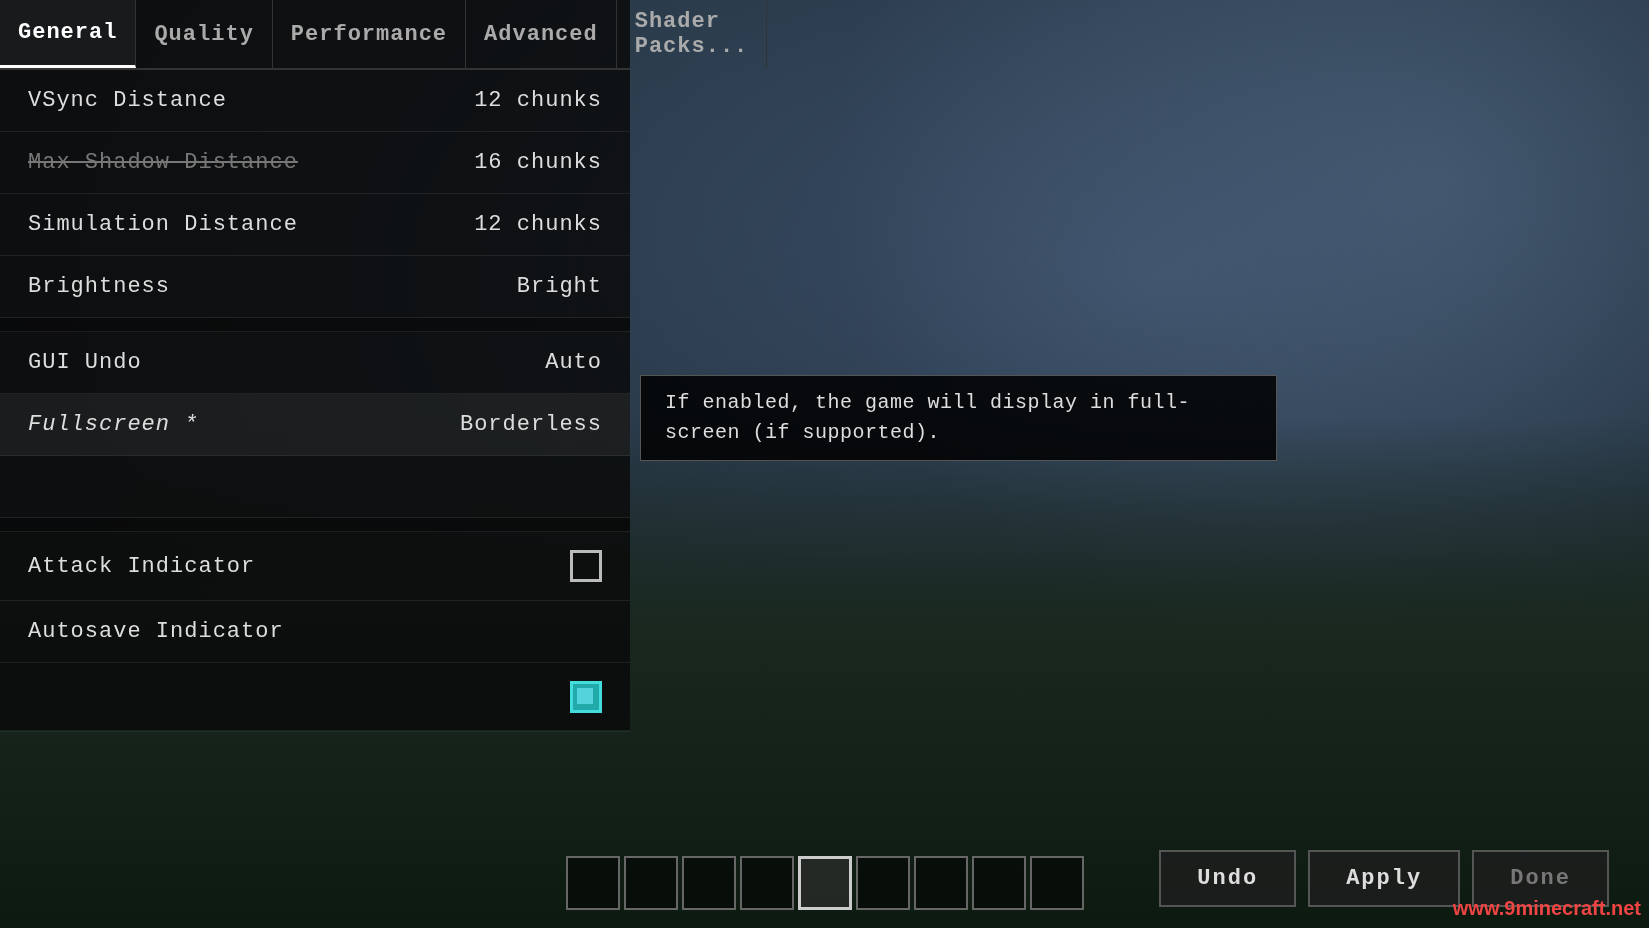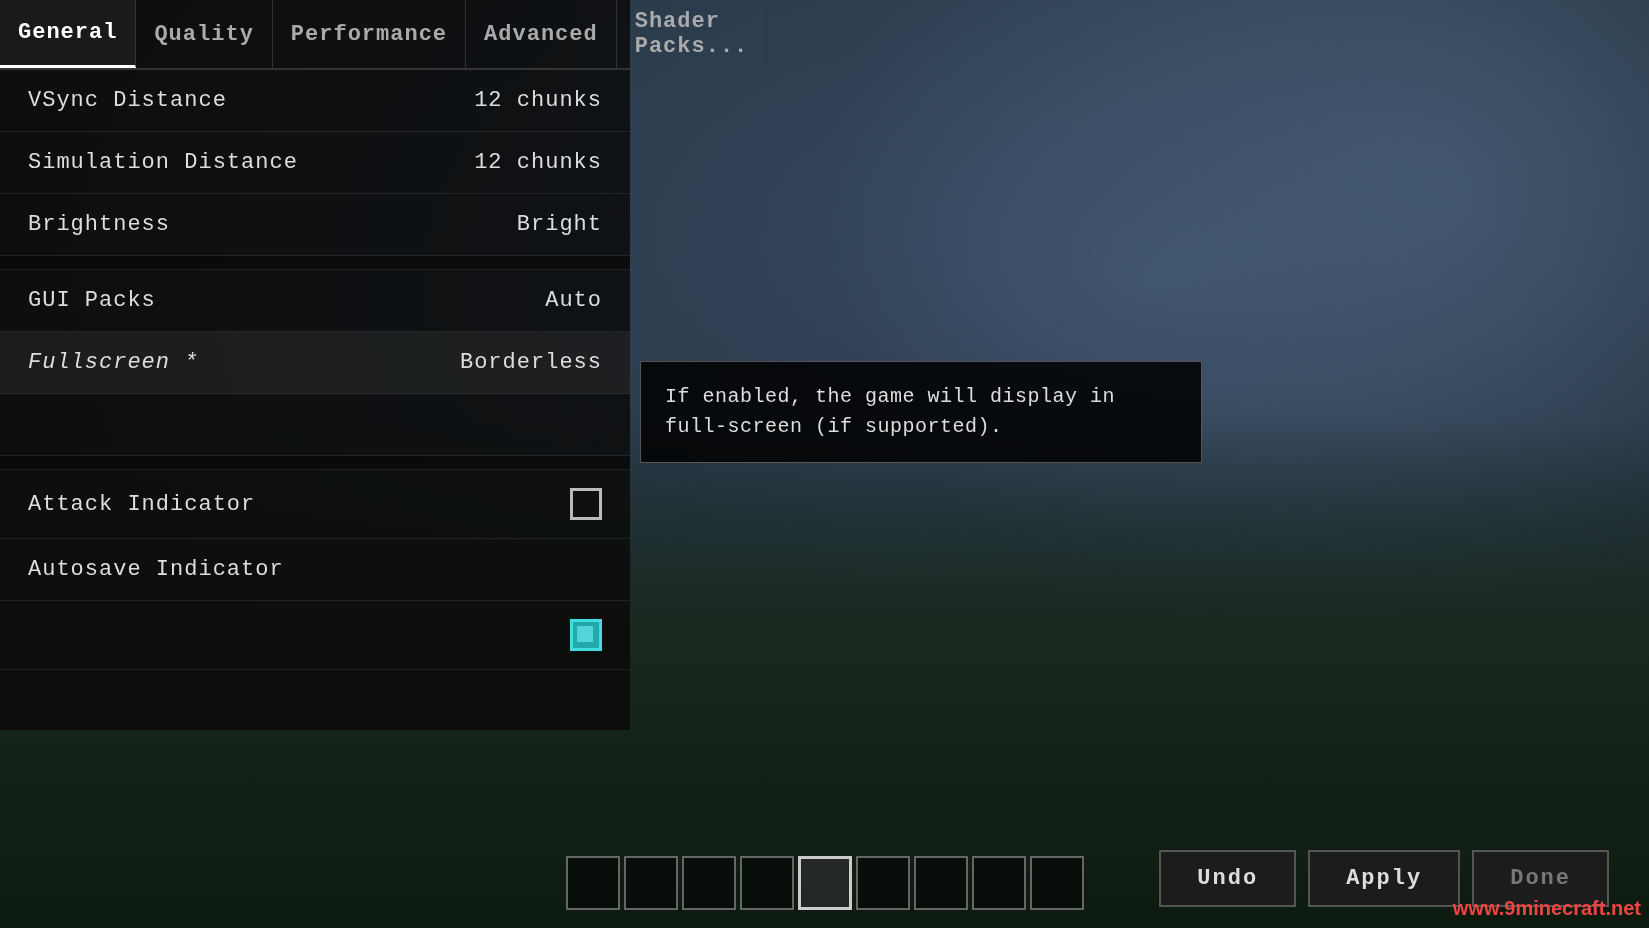--- a/index.html
+++ b/index.html
@@ -156,26 +156,26 @@
     
     .setting-divider {
       height: 14px;
       background: rgba(0,0,0,0.3);
       border-bottom: 1px solid rgba(80,80,80,0.3);
     }
 
     
     .tooltip {
       position: absolute;
-      top: 361px;
+      top: 375px;
       left: 640px;
-      width: 562px;
+      width: 637px;
       background: rgba(0,0,0,0.85);
       border: 1px solid #555;
-      padding: 20px 24px;
+      padding: 12px 24px;
       z-index: 20;
     }
 
     .tooltip-text {
       font-size: 20px;
       color: #ddd;
       line-height: 1.5;
       letter-spacing: 0.5px;
     }
 
@@ -271,35 +271,39 @@
     </div>
   </div>
 
   <div class="settings-list">
 
     <div class="setting-item">
       <span class="setting-name">VSync Distance</span>
       <span class="setting-value">12 chunks</span>
     </div>
 
+    <div class="setting-item">
+      <span class="setting-name strikethrough">Max Shadow Distance</span>
+      <span class="setting-value strikethrough">16 chunks</span>
+    </div>
 
     <div class="setting-item">
       <span class="setting-name">Simulation Distance</span>
       <span class="setting-value">12 chunks</span>
     </div>
 
     <div class="setting-item">
       <span class="setting-name">Brightness</span>
       <span class="setting-value">Bright</span>
     </div>
 
     <div class="setting-divider"></div>
 
     <div class="setting-item">
-      <span class="setting-name">GUI Packs</span>
+      <span class="setting-name">GUI Undo</span>
       <span class="setting-value">Auto</span>
     </div>
 
     <div class="setting-item active-row">
       <span class="setting-name italic">Fullscreen *</span>
       <span class="setting-value">Borderless</span>
     </div>
 
 
     <div class="setting-item">

